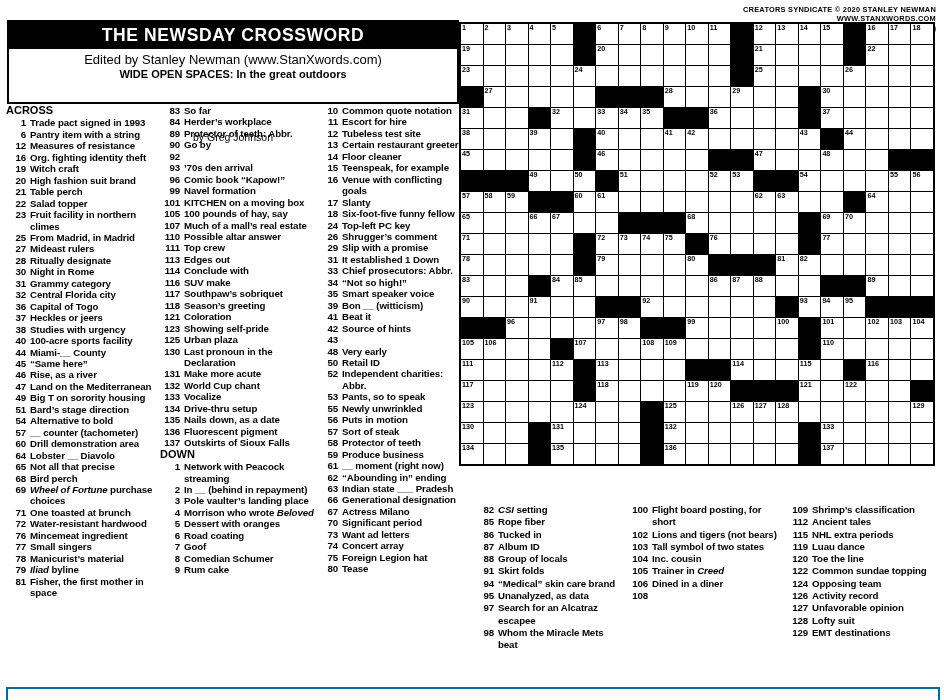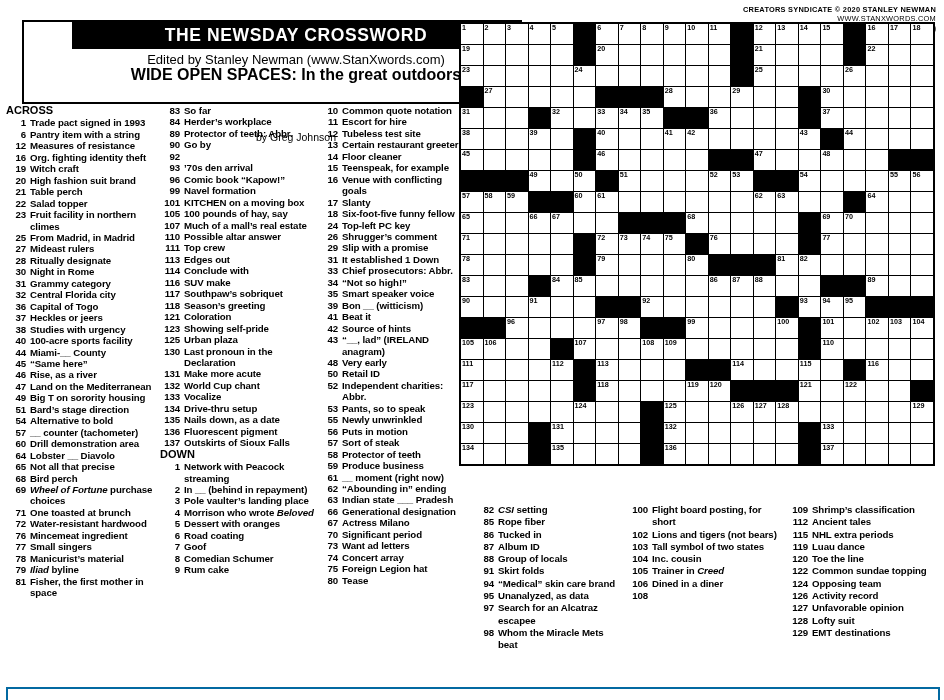--- a/index.html
+++ b/index.html
@@ -4,30 +4,30 @@
 <style>
   html,body{margin:0;padding:0;background:#fff;}
   body{width:944px;height:700px;position:relative;overflow:hidden;
        font-family:"Liberation Sans",sans-serif;color:#000;
        -webkit-font-smoothing:antialiased;}
   .abs{position:absolute;flex-direction:column;}
 
   
   .syndline{left:459px;top:5px;width:477px;height:14px;display:flex;align-items:flex-end;}
   .synd-credit{font-size:7.4px;font-weight:bold;letter-spacing:.25px;}
-  .synd-url{font-size:7.4px;font-weight:normal;letter-spacing:.25px;margin-left:auto;}
+  .synd-url{font-size:7.4px;font-weight:bold;letter-spacing:.25px;margin-left:auto;}
   .synd-date{font-size:11px;font-weight:bold;margin-left:34px;}
 
   
-  .masthead{left:22px;top:20px;width:448px;height:80px;border:2px solid #000;background:#fff;padding-left:48px;}
+  .masthead{left:7px;top:20px;width:448px;height:80px;border:2px solid #000;background:#fff;}
   .mast-bar{background:#000;color:#fff;height:27px;display:flex;align-items:center;justify-content:center;
             font-size:17.5px;font-weight:bold;letter-spacing:.6px;}
   .mast-lines{text-align:center;padding-top:3px;line-height:15px;}
   .mast-edited{font-size:13px;}
-  .mast-theme{font-size:16px;font-weight:bold;}
+  .mast-theme{font-size:11px;font-weight:bold;}
   .mast-byline{font-size:10.5px;margin-top:48px;}
 
   
   .cluecol{line-height:11.45px;}
   .col-a{left:6px;top:105px;width:152px;}
   .col-b{left:160px;top:105px;width:157px;}
   .col-c{left:318px;top:105px;width:141px;}
   .col-d{left:470px;top:504px;width:153px;line-height:12.3px;}
   .col-e{left:624px;top:504px;width:159px;line-height:12.3px;}
   .col-f{left:784px;top:504px;width:155px;line-height:12.3px;}
@@ -1179,21 +1179,20 @@
       <div class="clue">
         <span class="n">41</span>
         <span class="t">Beat it</span>
       </div>
       <div class="clue">
         <span class="n">42</span>
         <span class="t">Source of hints</span>
       </div>
       <div class="clue">
         <span class="n">43</span>
-        <span class="t">“__, lad” (IRELAND anagram)</span>
       </div>
       <div class="clue">
         <span class="n">48</span>
         <span class="t">Very early</span>
       </div>
       <div class="clue">
         <span class="n">50</span>
         <span class="t">Retail ID</span>
       </div>
       <div class="clue">

